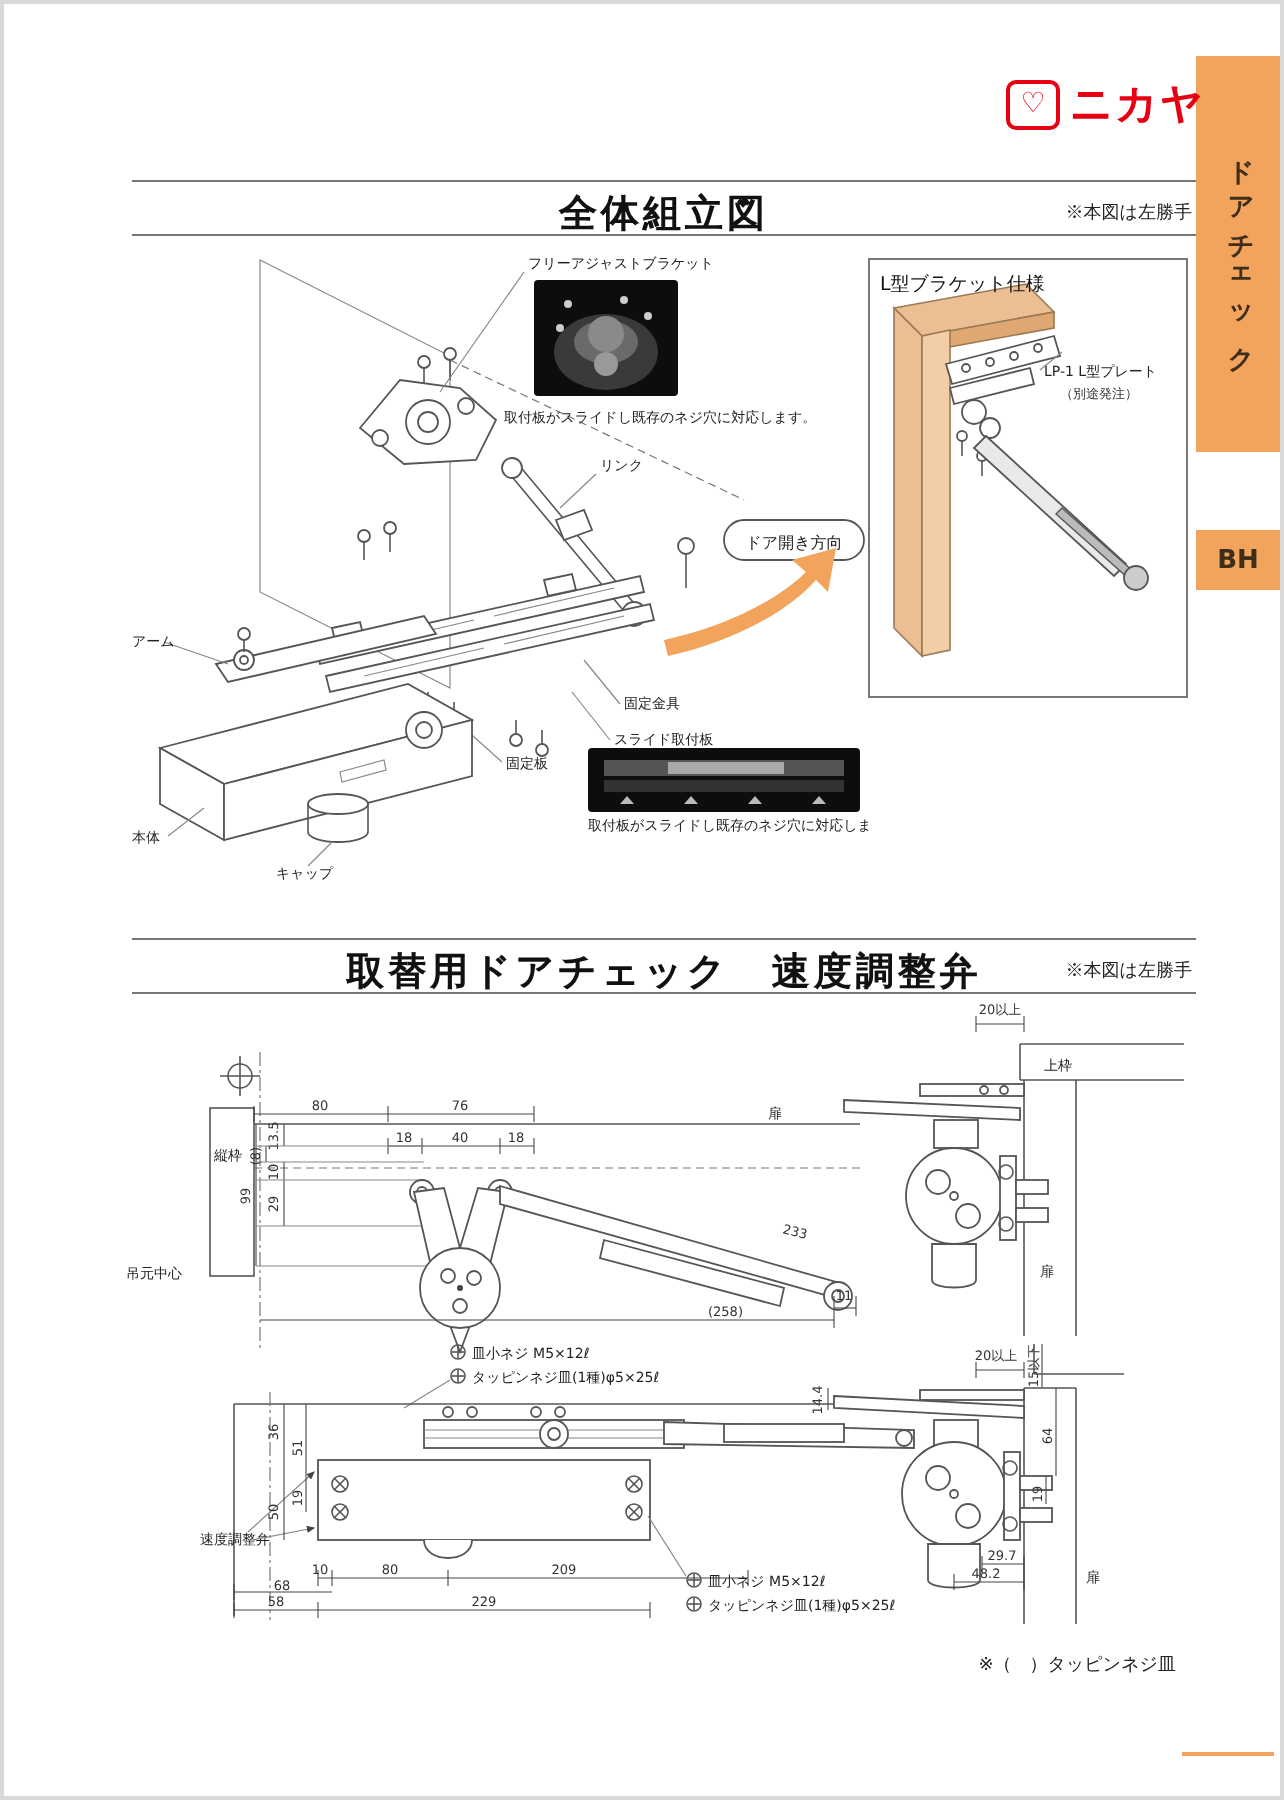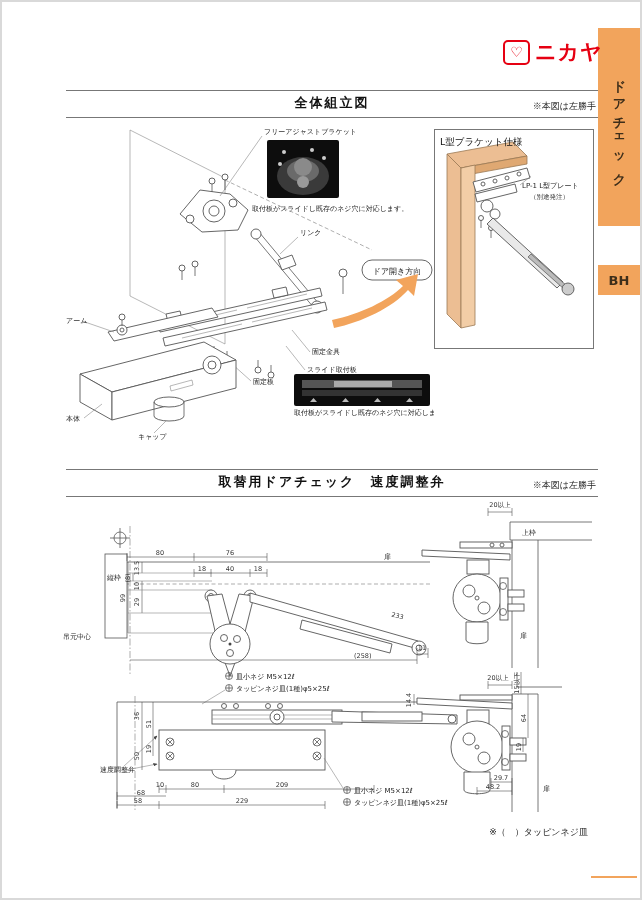--- a/index.html
+++ b/index.html
@@ -11,21 +11,21 @@
   .vtab span{writing-mode:vertical-rl;font-size:13px;font-weight:bold;letter-spacing:4px;color:#3e2e1a;}
   .modeltab{position:absolute;right:0;top:263px;width:42px;height:30px;background:#f2a45c;
         display:flex;align-items:center;justify-content:center;font-size:13px;font-weight:bold;color:#3e2e1a;text-align:center;}
   
   .brand{position:absolute;left:501px;top:36px;display:flex;align-items:center;gap:5px;}
   .heartbox{width:23px;height:21px;border:2px solid #e60012;border-radius:5px;color:#e60012;
         font-size:14px;line-height:21px;text-align:center;font-weight:bold;}
   .brandname{color:#e60012;font-weight:bold;font-size:21px;letter-spacing:1px;}
   
   .sec-header{position:absolute;left:64px;width:532px;height:26px;border-top:1px solid #777;border-bottom:1px solid #777;}
-  .sec-title{position:absolute;left:0;right:0;top:3px;text-align:center;font-size:13px;font-weight:bold;
+  .sec-title{position:absolute;left:0;right:0;top:3px;text-align:center;font-size:19px;font-weight:bold;
         color:#111;letter-spacing:2px;}
   .sec-note{position:absolute;right:2px;bottom:4px;font-size:9px;color:#222;font-family:Liberation Mono, monospace;}
   
   .lbox{position:absolute;left:432px;top:127px;width:158px;height:218px;border:1px solid #777;}
   .lbox-title{position:absolute;left:5px;top:6px;font-size:9.5px;color:#111;z-index:2;}
   .lbox svg{position:absolute;left:0;top:0;}
   
   svg text{font-family:"DejaVu Sans",sans-serif;fill:#222;}
   .t7{font-size:7px;} .t8{font-size:8px;}
   .dim{font-size:6.5px;fill:#333;}

